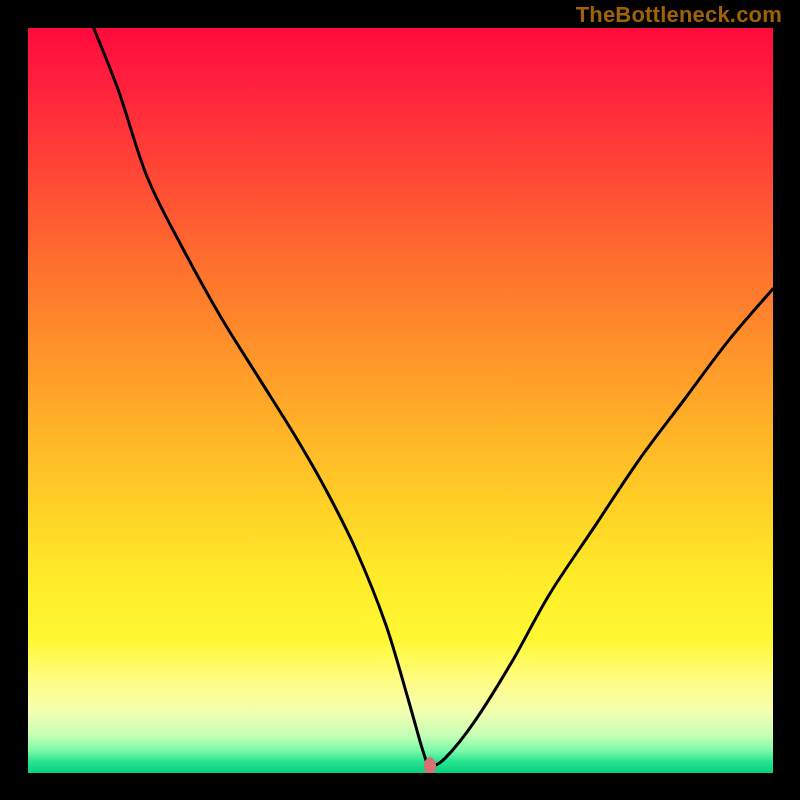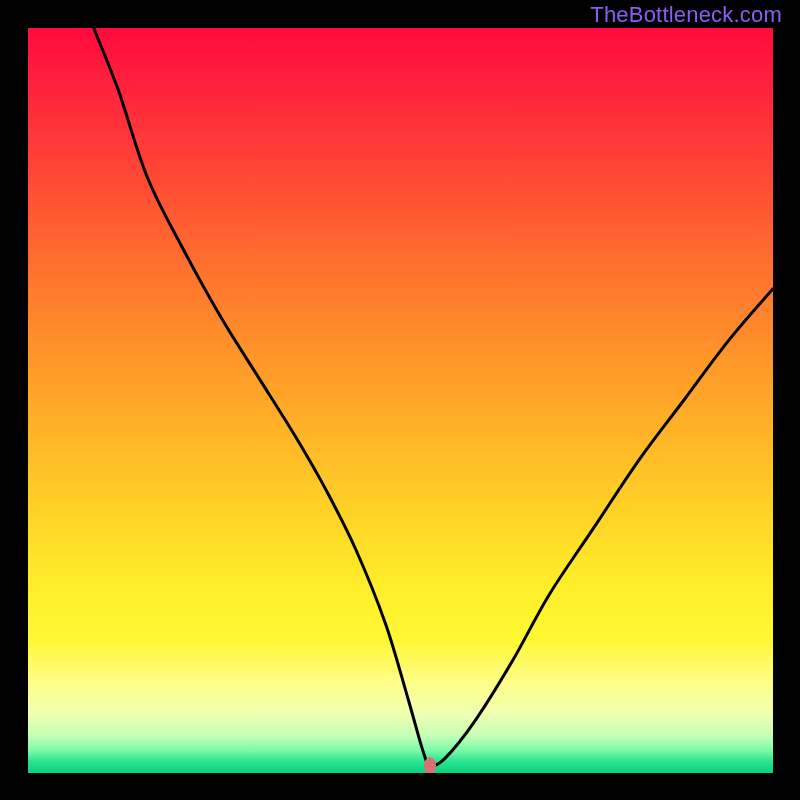--- a/index.html
+++ b/index.html
@@ -15,22 +15,22 @@
     width: 800px;
     height: 800px;
     background: #000;
   }
   .watermark {
     position: absolute;
     top: 2px;
     right: 18px;
     font-family: Arial, Helvetica, sans-serif;
     font-size: 22px;
-    font-weight: 400;
-    color: #8b5cf6;
+    font-weight: 700;
+    color: #a16207;
     letter-spacing: 0.2px;
     z-index: 30;
     user-select: none;
   }
   .plot {
     position: absolute;
     left: 28px;
     top: 28px;
     width: 745px;
     height: 745px;

